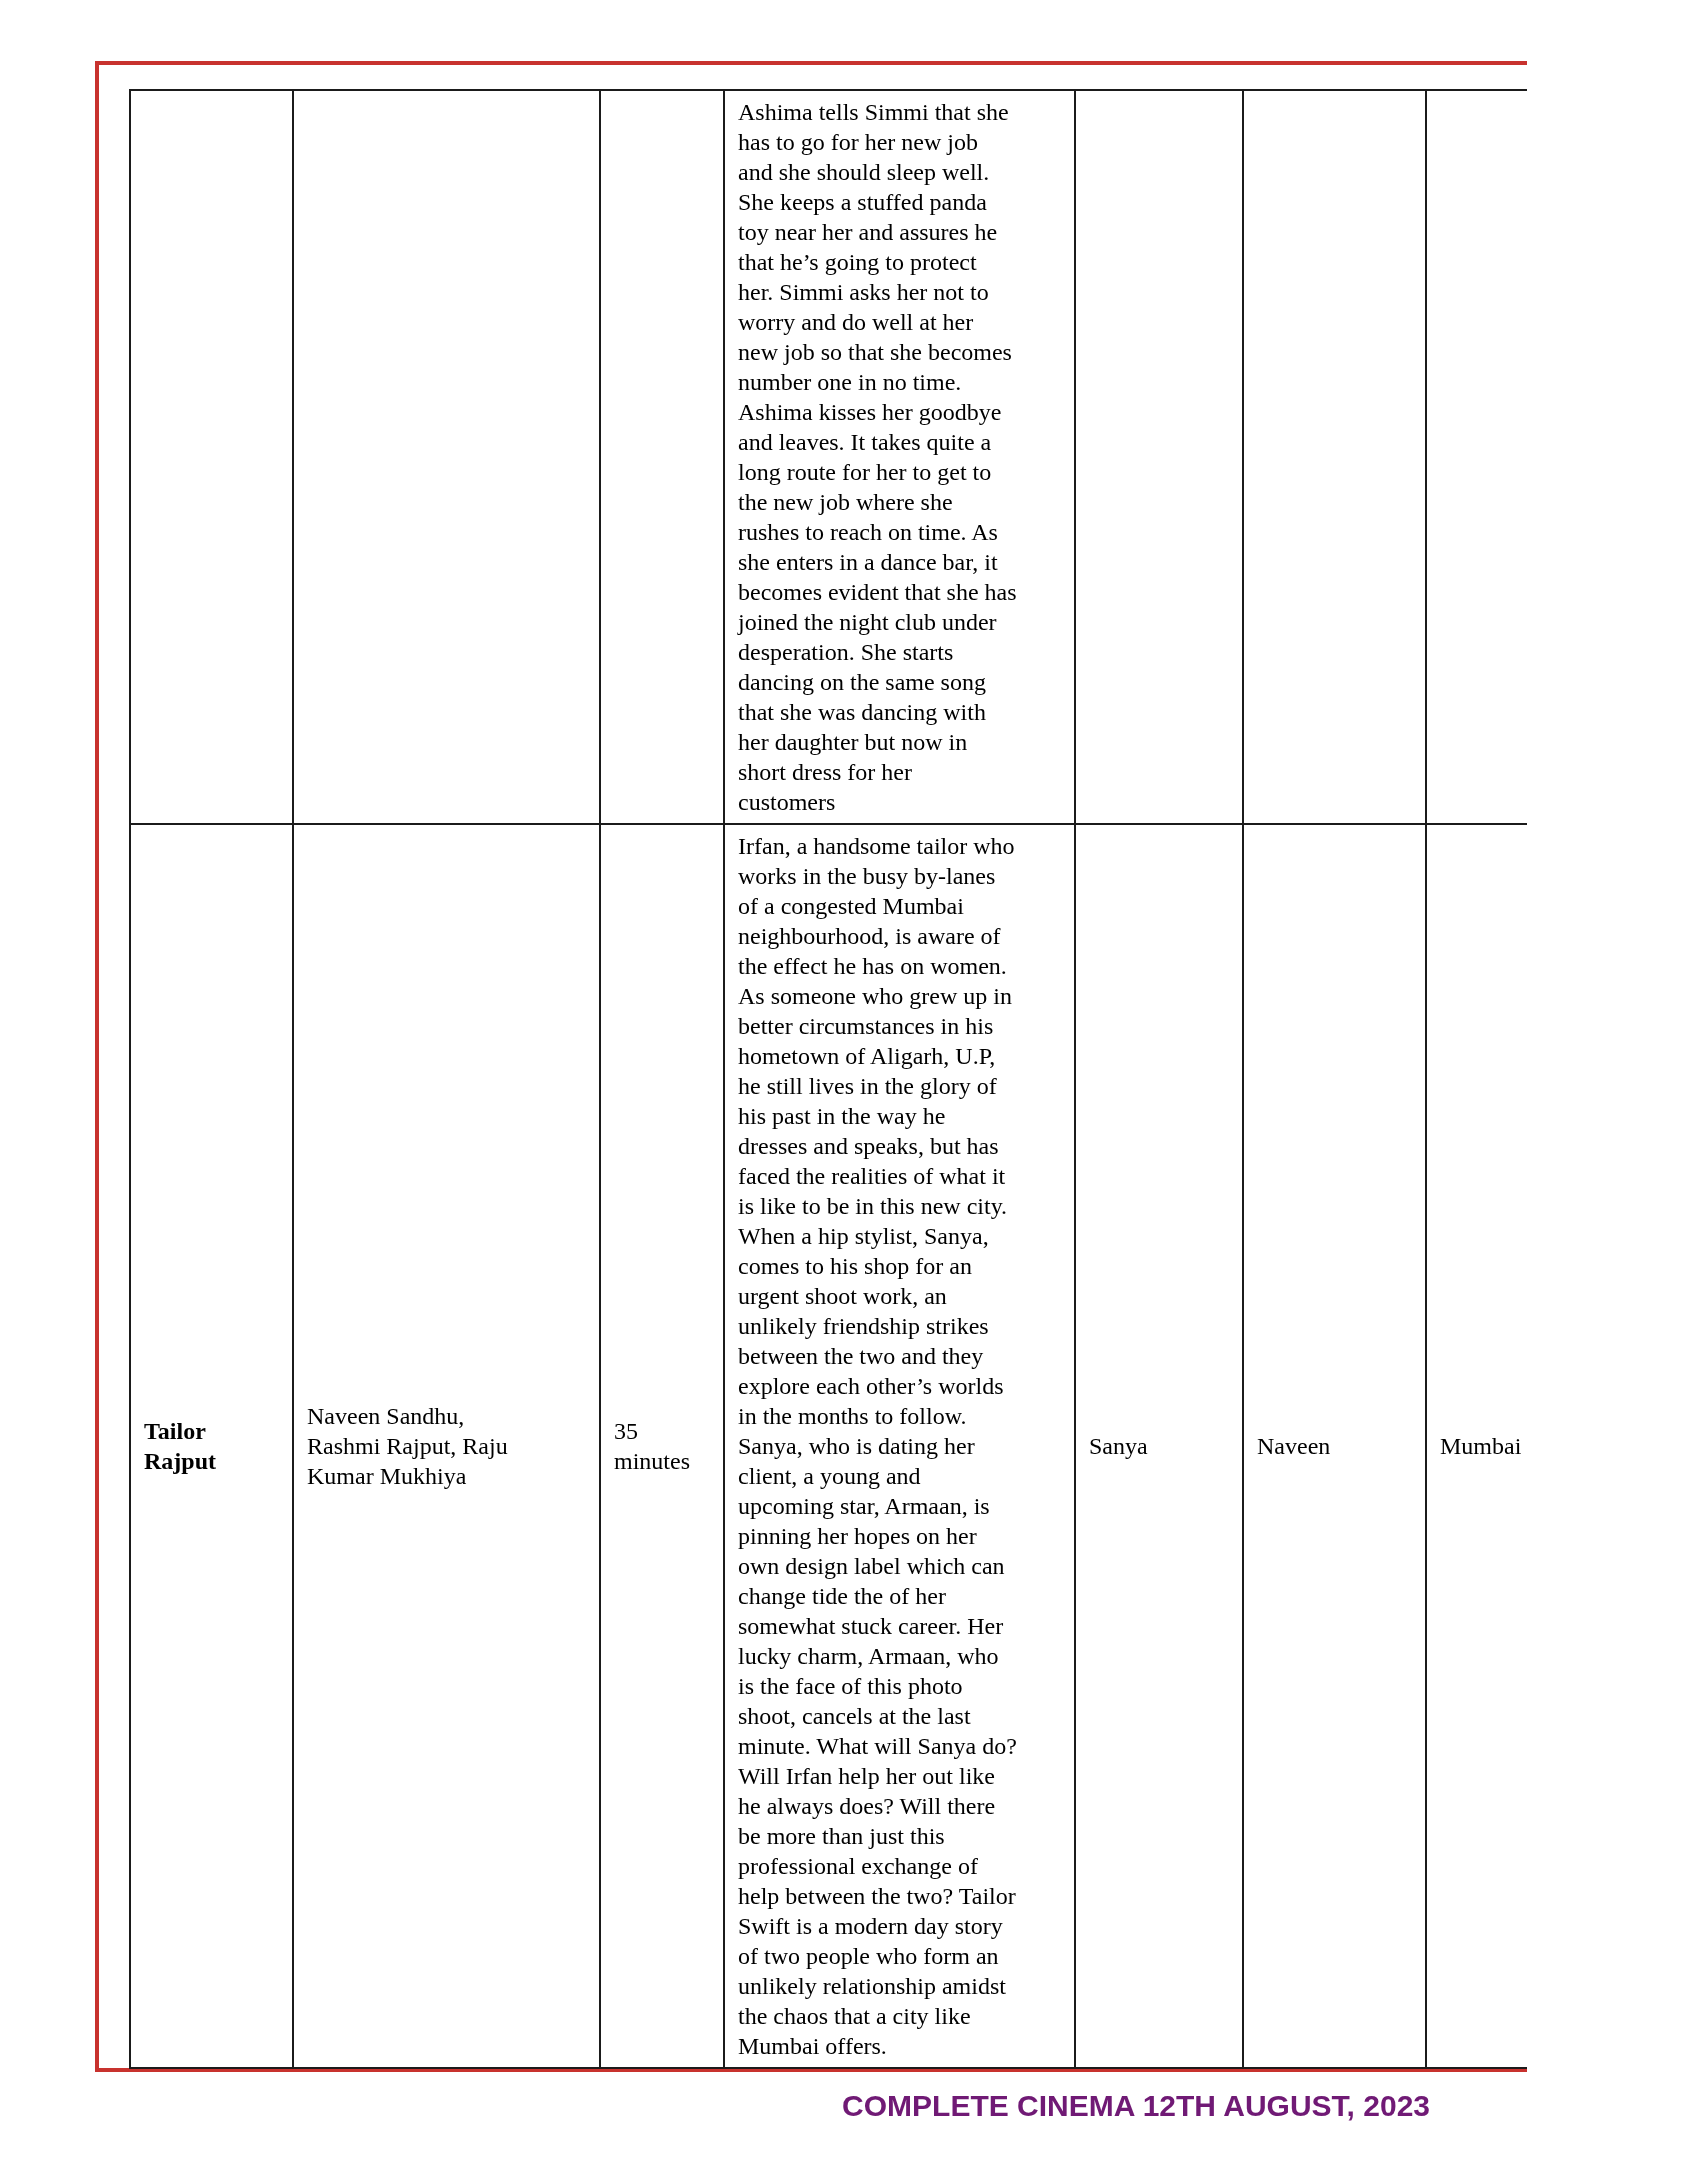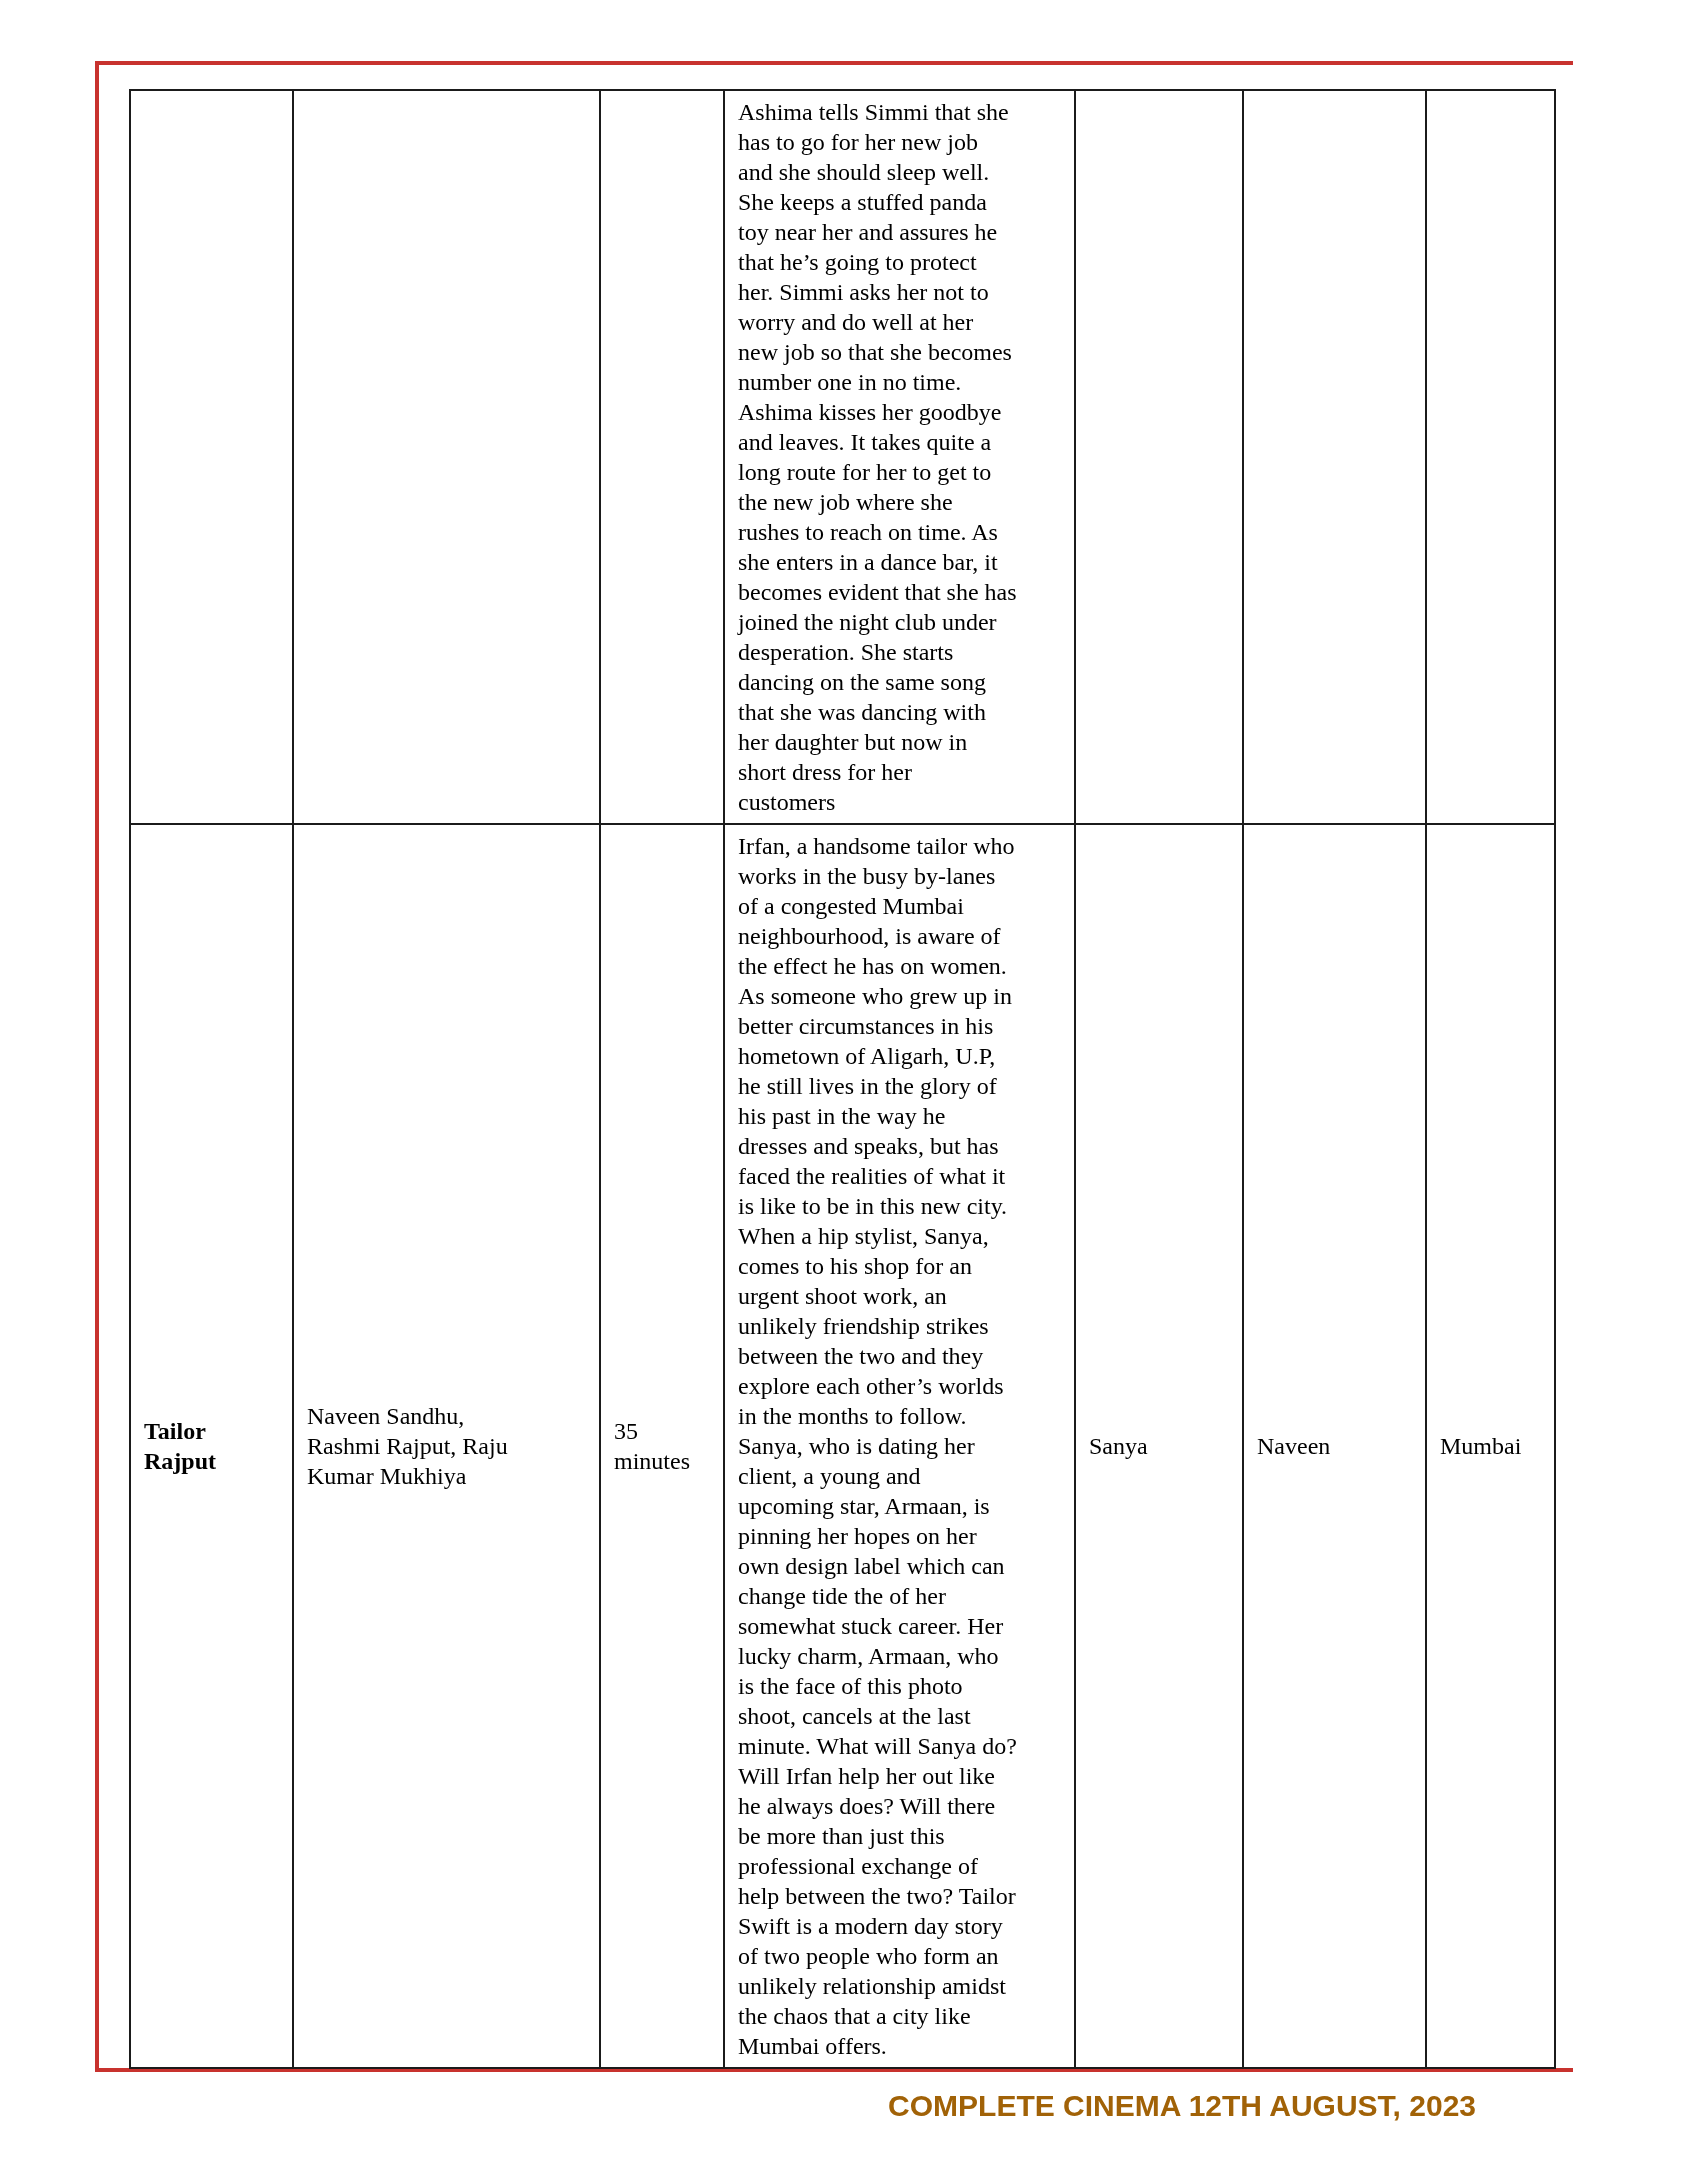--- a/index.html
+++ b/index.html
@@ -8,21 +8,20 @@
     background: #ffffff;
   }
   .page {
     position: relative;
     width: 1527px;
     height: 2178px;
     background: #ffffff;
     overflow: hidden;
     font-family: "Liberation Serif", serif;
     color: #000000;
-    padding-left: 46px;
   }
   .red-frame {
     position: absolute;
     left: 95px;
     top: 61px;
     width: 1491px;
     height: 2011px;
     border: 4px solid #c8322e;
     box-sizing: border-box;
   }
@@ -55,21 +54,21 @@
   .row-1 { height: 727px; }
   .row-2 { height: 1235px; }
   .page-footer {
     position: absolute;
     top: 2088px;
     right: 97px;
     font-family: "Liberation Sans", sans-serif;
     font-weight: bold;
     font-size: 30px;
     line-height: 36px;
-    color: #a16207;
+    color: #701a75;
     text-align: right;
   }
 </style>
 </head>
 <body>
 
 <div class="page">
 
   <div class="red-frame"></div>
 

